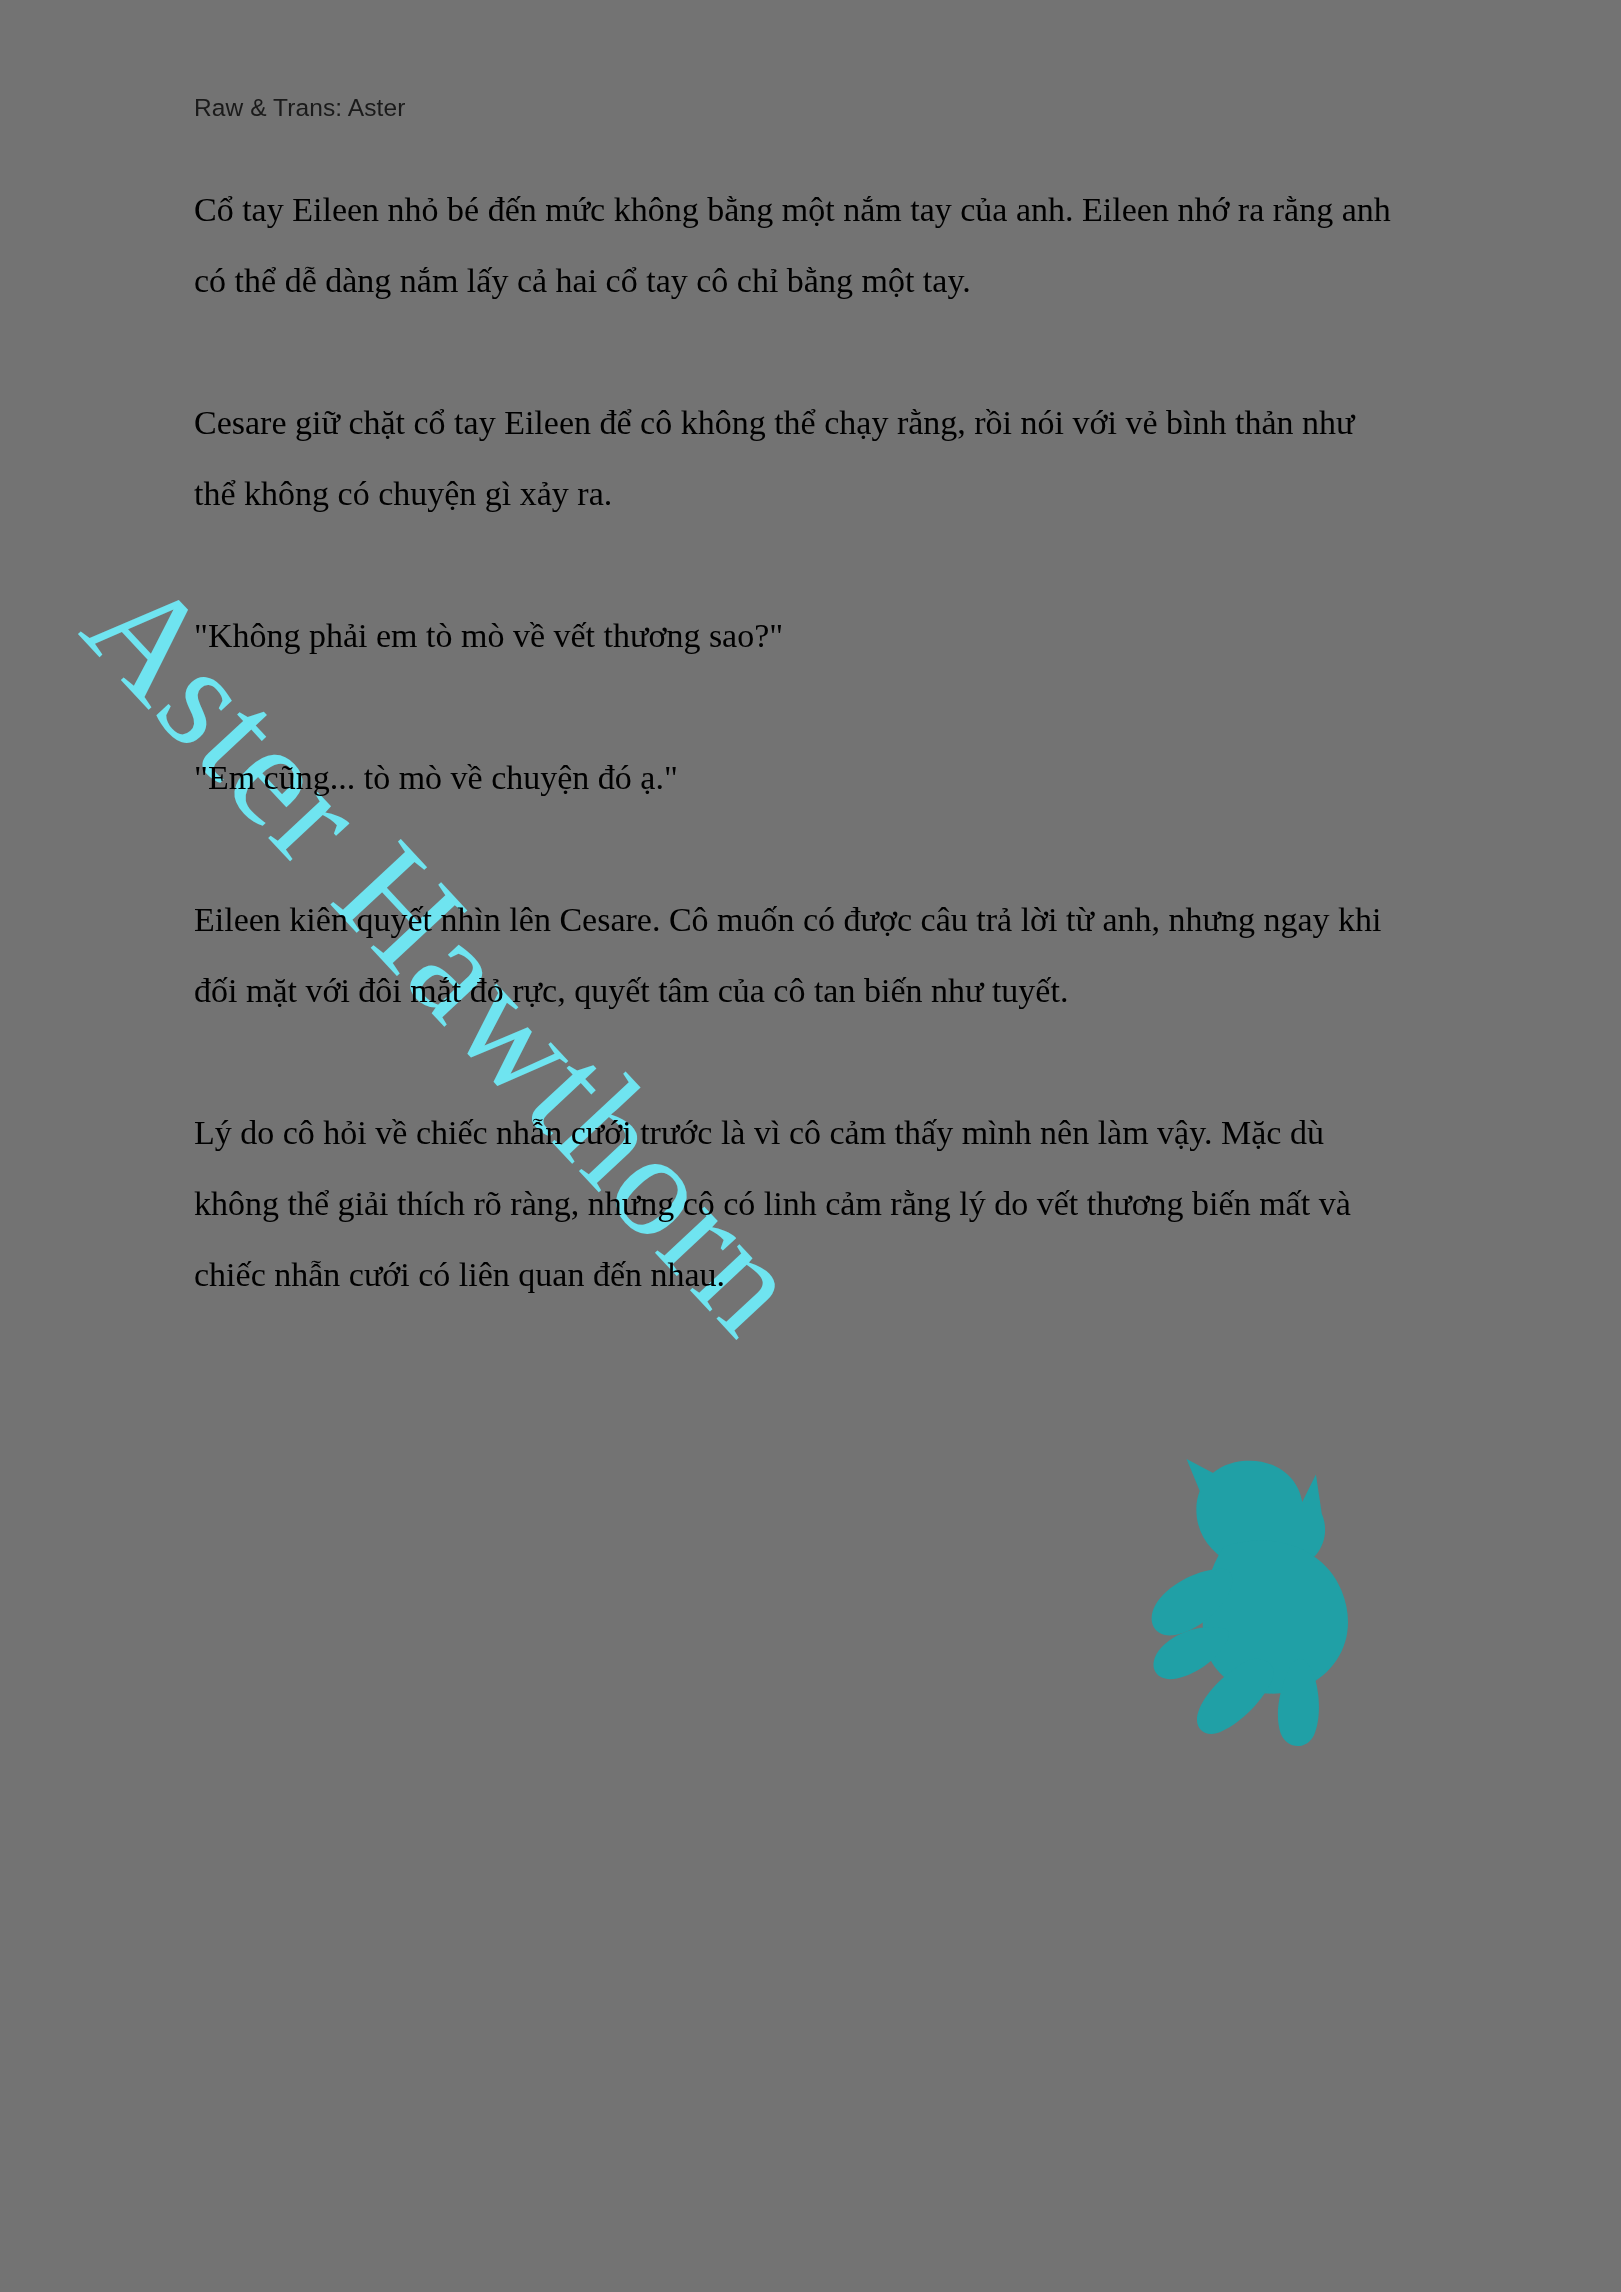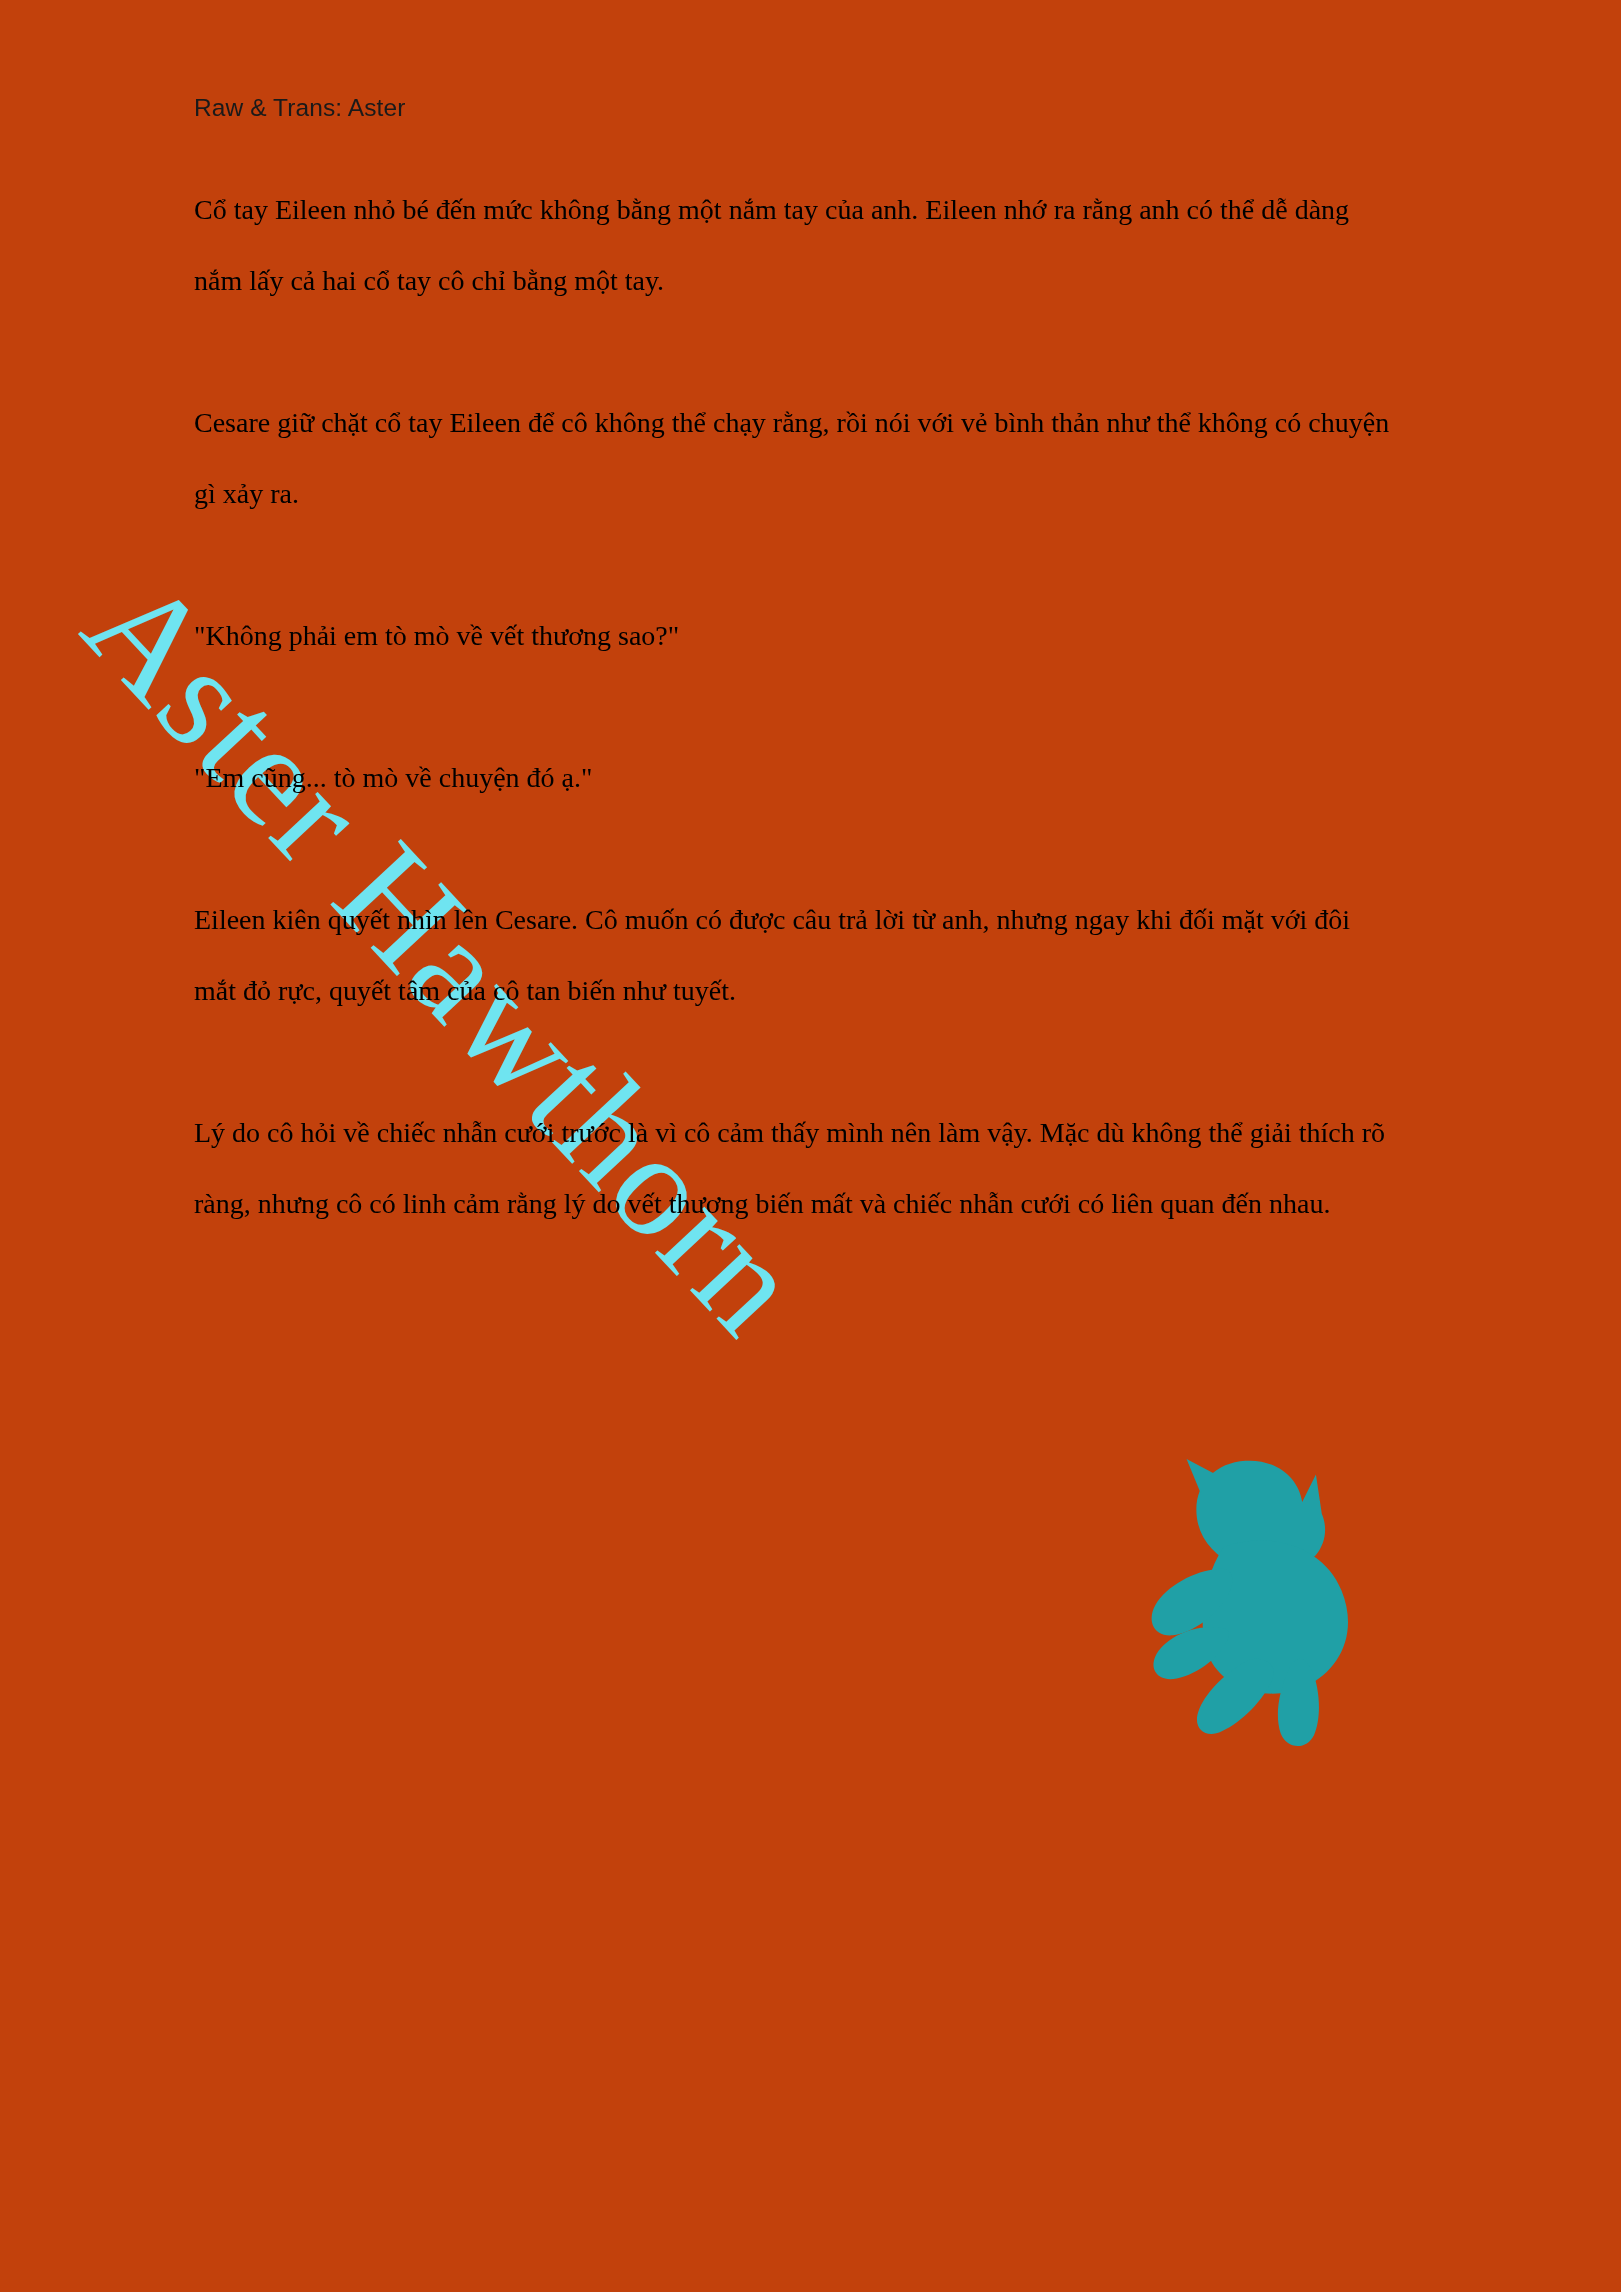--- a/index.html
+++ b/index.html
@@ -4,21 +4,21 @@
 <style>
   html, body {
     margin: 0;
     padding: 0;
     background: #ffffff;
   }
   #page {
     position: relative;
     width: 1621px;
     height: 2293px;
-    background: #c2410c;
+    background: #737373;
     overflow: hidden;
     font-family: "Liberation Serif", "DejaVu Serif", serif;
   }
 
   
   #header {
     position: absolute;
     left: 194px;
     top: 94px;
     font-family: "Liberation Sans", "DejaVu Sans", sans-serif;
@@ -27,21 +27,21 @@
     letter-spacing: 0.1px;
     white-space: nowrap;
   }
 
   
   #body-text {
     position: absolute;
     left: 194px;
     top: 174px;
     width: 1204px;
-    font-size: 28px;
+    font-size: 34px;
     line-height: 71px;
     color: #000000;
     z-index: 3;
   }
   .para {
     margin: 0 0 71px 0;
     text-align: left;
   }
   .para:last-child { margin-bottom: 0; }
 

